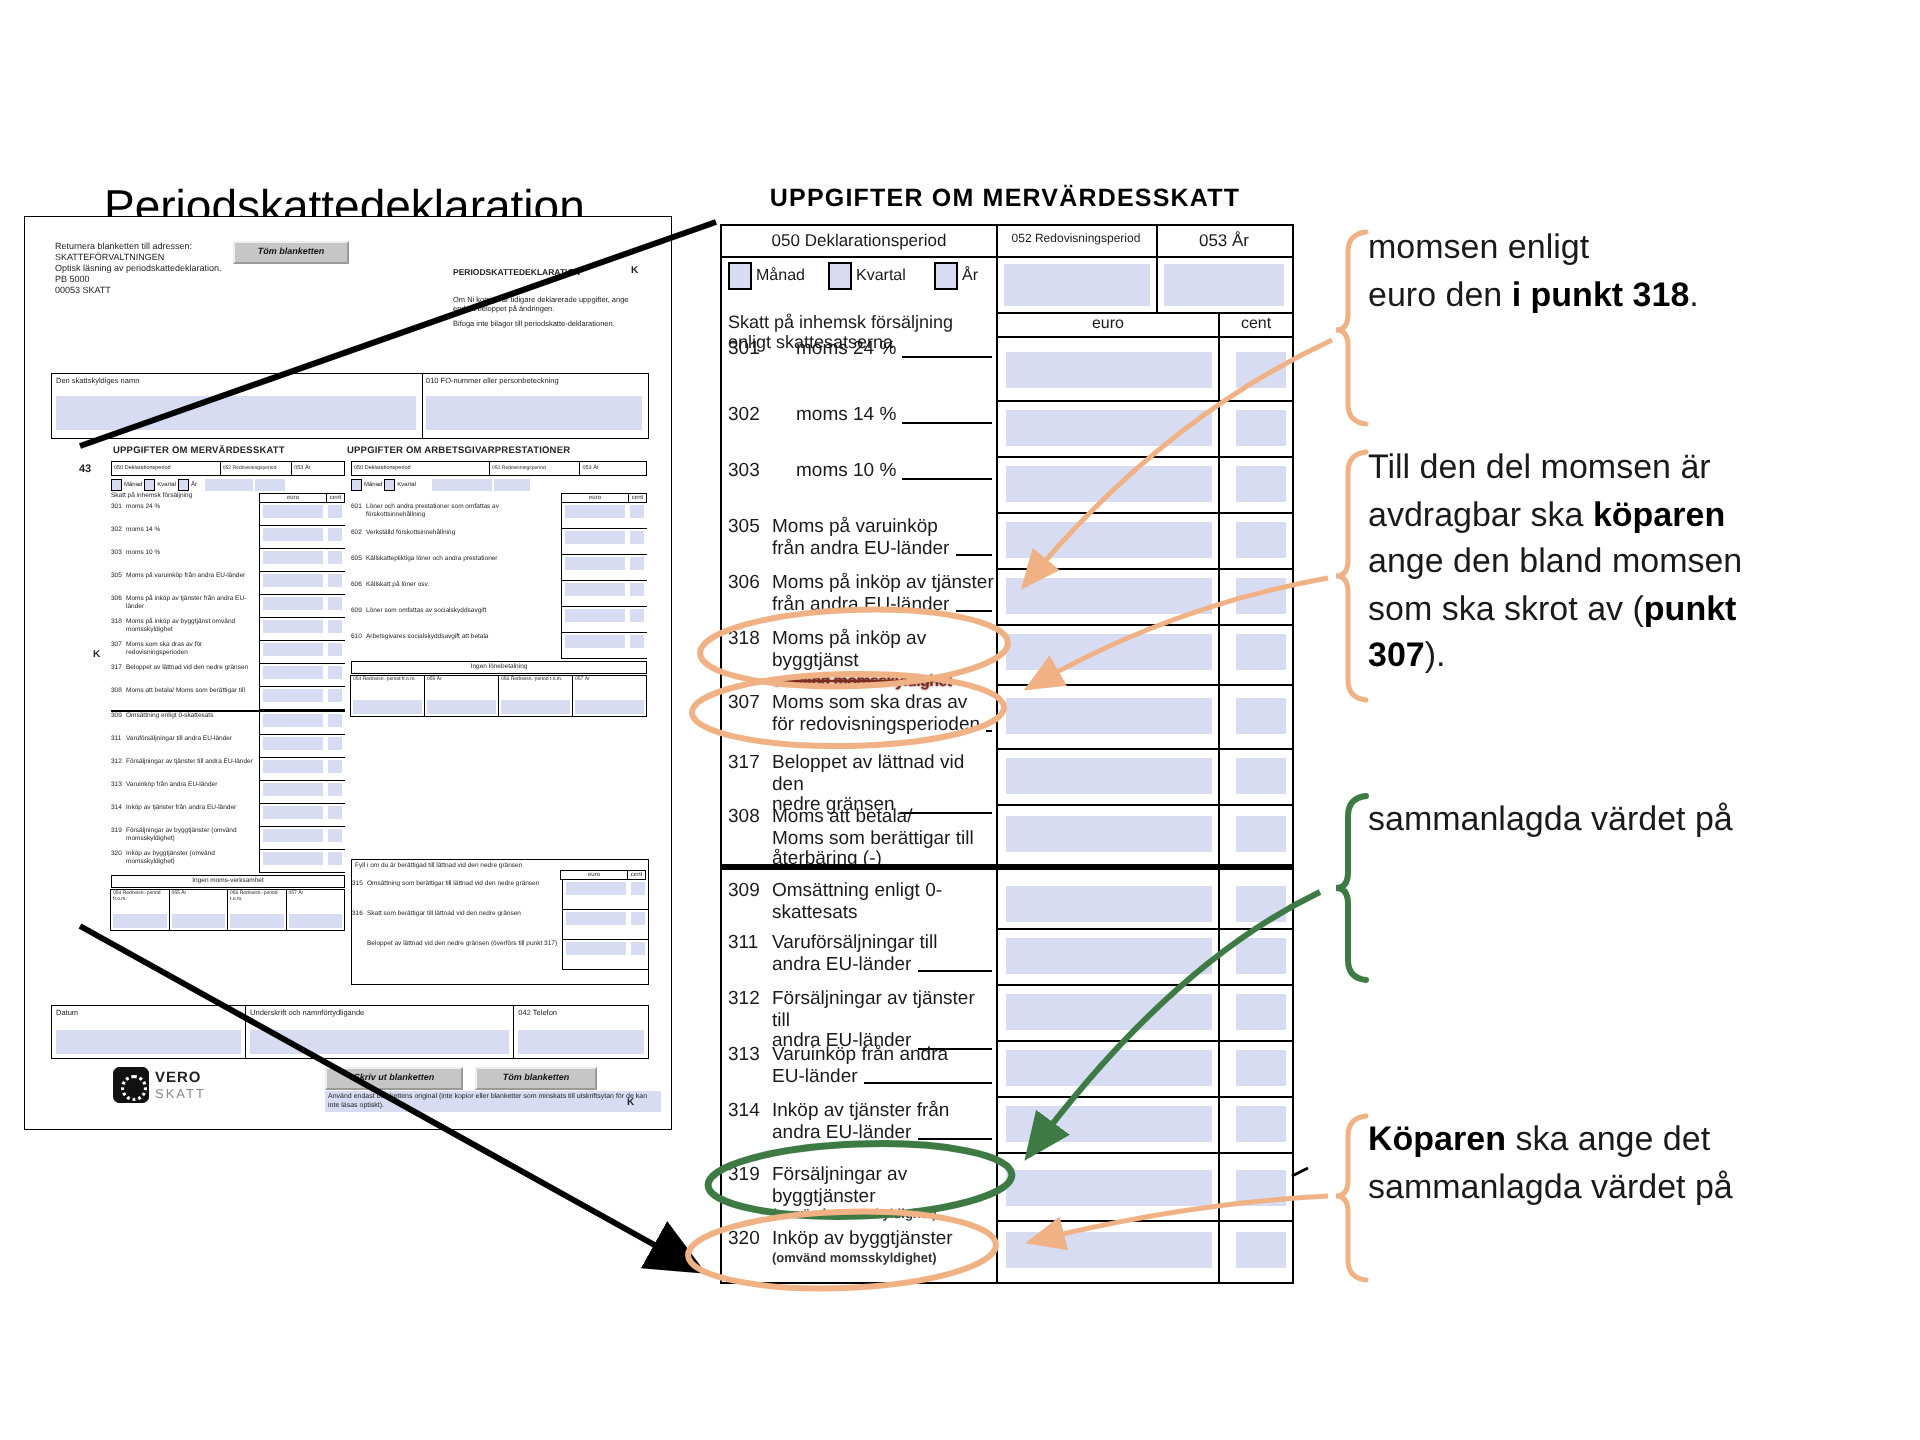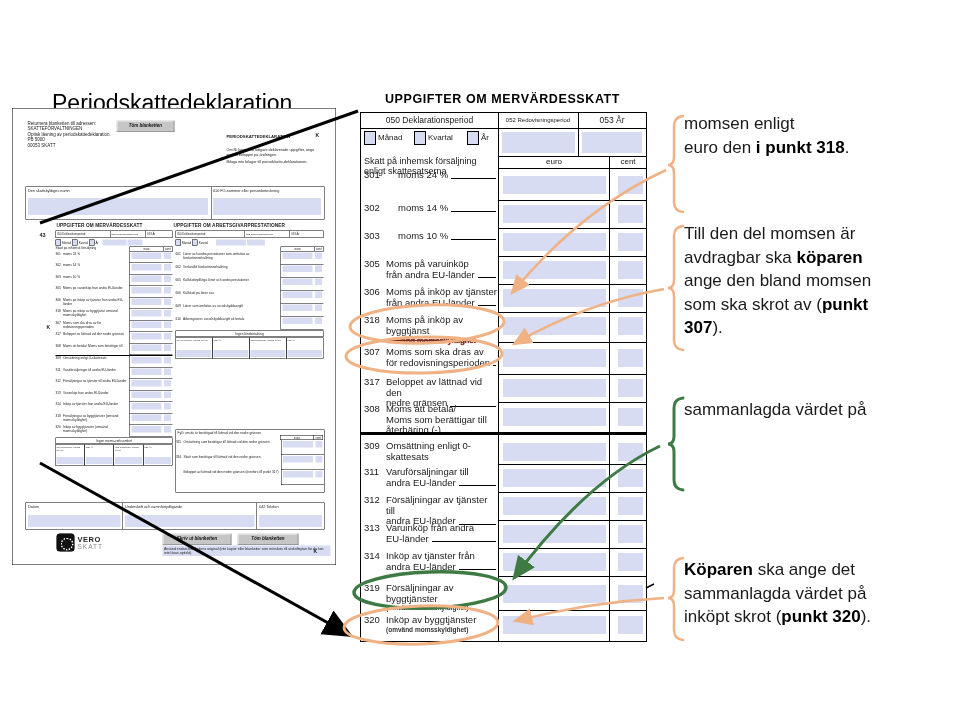--- a/index.html
+++ b/index.html
@@ -715,21 +715,20 @@
     <span class="line">ange den bland momsen</span>
     <span class="line"><span>som ska skrot av (</span><b>punkt</b></span>
     <span class="line"><b>307</b><span>).</span></span>
   </div>
   <div class="abs anno" style="top:398px">
     <span class="line">sammanlagda värdet på</span>
   </div>
   <div class="abs anno" style="top:558px">
     <span class="line"><b>Köparen</b><span> ska ange det</span></span>
     <span class="line">sammanlagda värdet på</span>
-    <span class="line"><span>inköpt skrot (</span><b>punkt 320</b><span>).</span></span>
   </div>
 
   <svg class="overlay" width="960" height="720" viewBox="0 0 960 720">
     <defs>
       <marker id="ah-o" markerWidth="9" markerHeight="8" refX="7" refY="3.5" orient="auto">
         <path d="M0,0 L8,3.5 L0,7 Z" fill="#f0b284"></path>
       </marker>
       <marker id="ah-g" markerWidth="9" markerHeight="8" refX="7" refY="3.5" orient="auto">
         <path d="M0,0 L8,3.5 L0,7 Z" fill="#3e7b44"></path>
       </marker>

